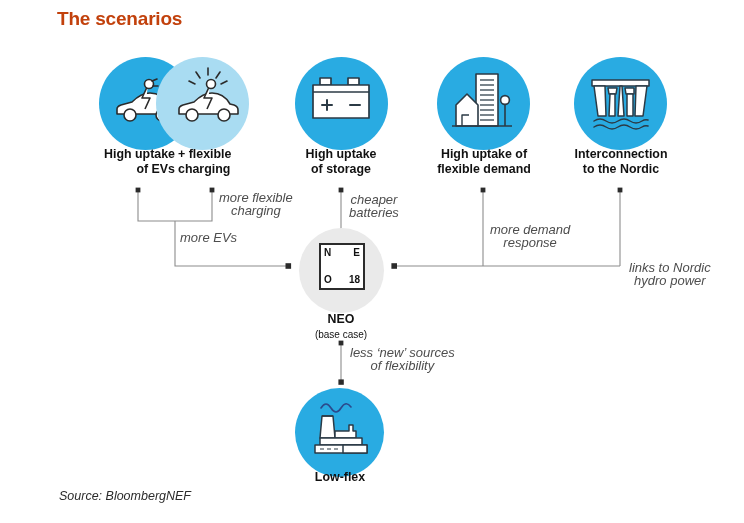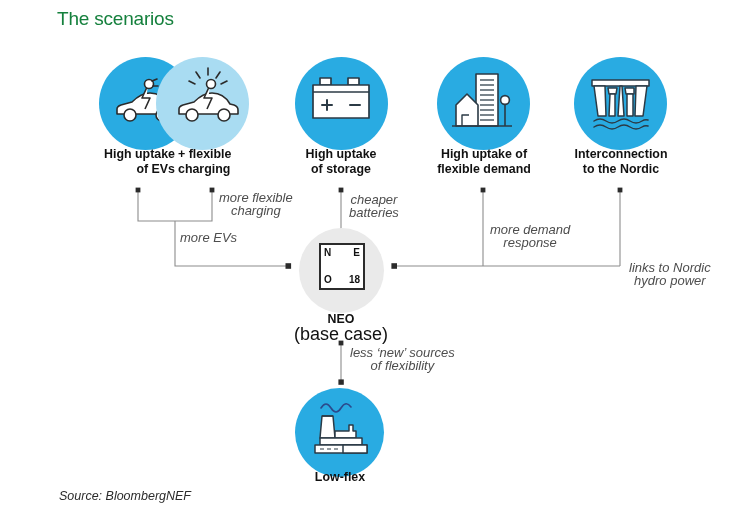--- a/index.html
+++ b/index.html
@@ -19,23 +19,23 @@
     position: absolute;
     left: 0; top: 0;
     width: 744px;
     height: 523px;
   }
   .title {
     position: absolute;
     left: 57px;
     top: 8px;
     font-size: 19px;
-    font-weight: normal;
+    font-weight: bold;
     letter-spacing: -0.2px;
-    color: #15803d;
+    color: #c2410c;
   }
   .source {
     position: absolute;
     left: 59px;
     top: 489px;
     font-size: 12.5px;
     font-style: italic;
     color: #2b2b2b;
   }
 
@@ -58,21 +58,21 @@
     line-height: 15px;
     color: #111111;
     white-space: pre-line;
   }
   .lbl-center { text-align: center; }
   .lbl-right  { text-align: right; }
   .lbl-left   { text-align: left; }
 
   .neo-sub {
     position: absolute;
-    font-size: 18px;
+    font-size: 10px;
     line-height: 15px;
     text-align: center;
     color: #111111;
   }
 
   
   .conn-label {
     position: absolute;
     font-size: 13px;
     font-style: italic;

